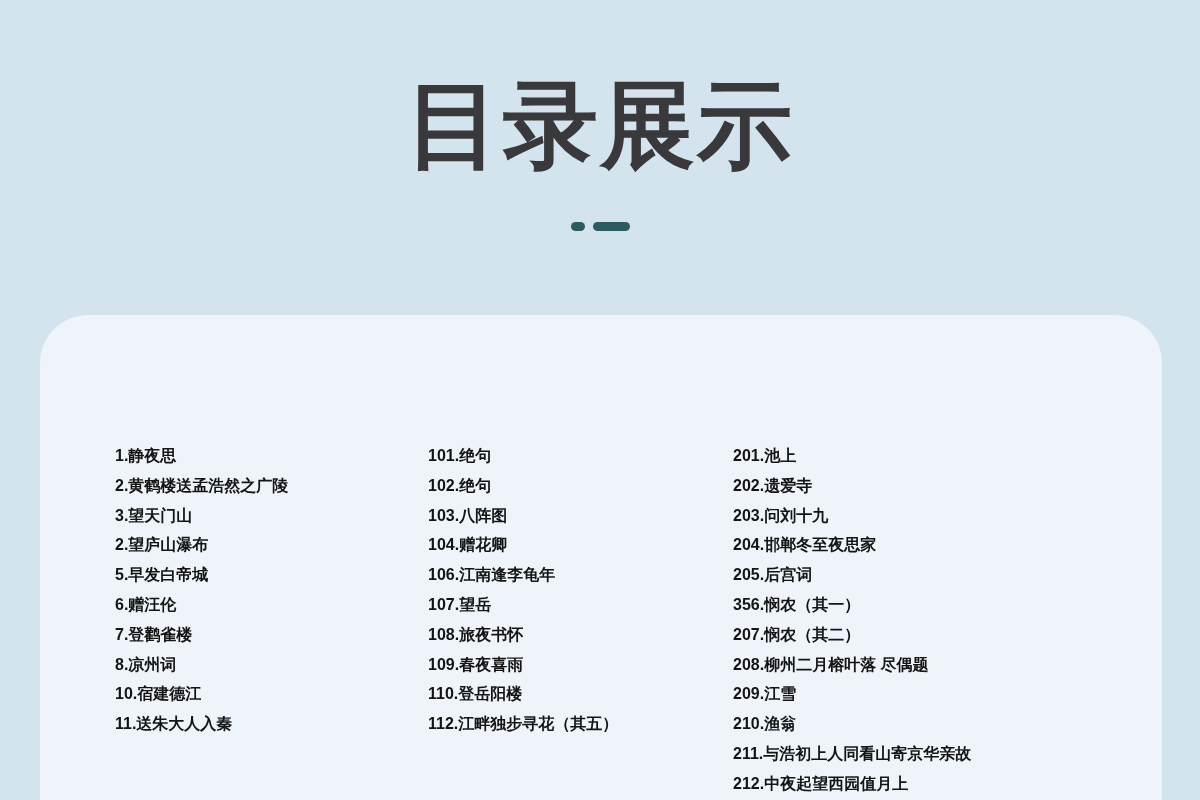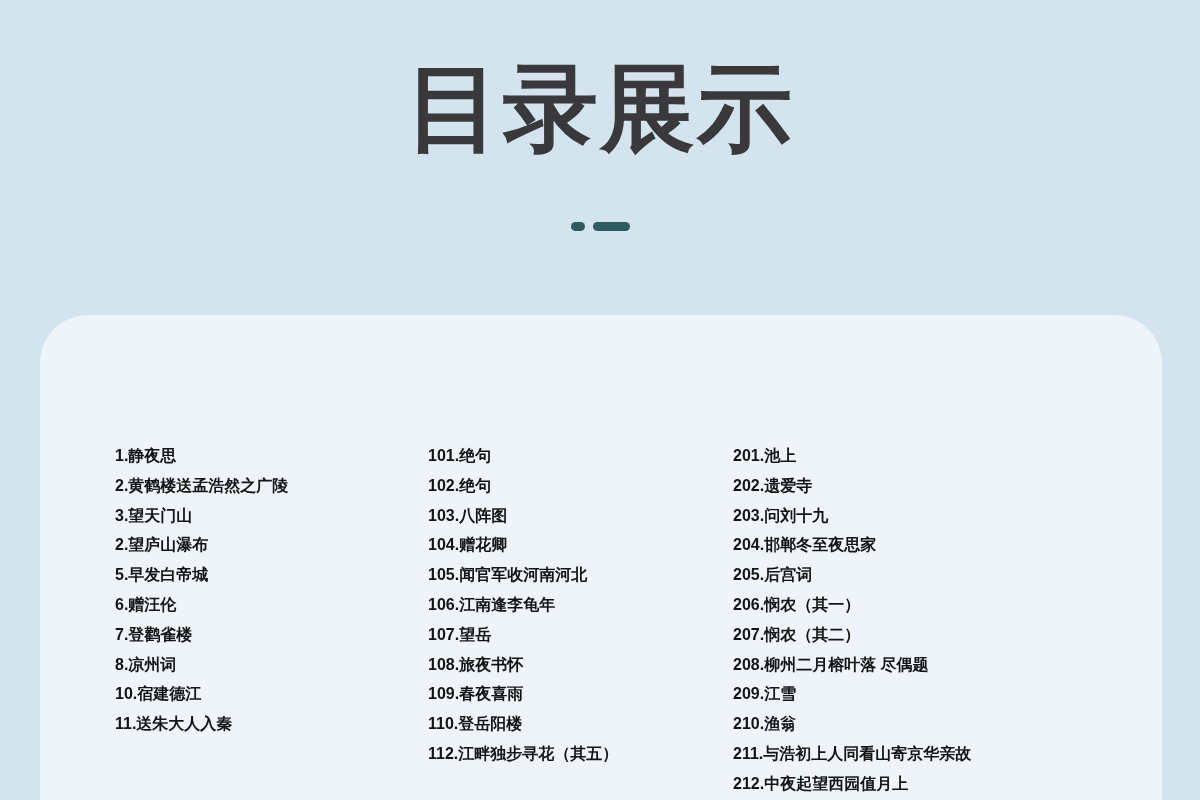--- a/index.html
+++ b/index.html
@@ -8,21 +8,21 @@
   }
   body {
     width: 1200px;
     height: 800px;
     overflow: hidden;
     background: #d3e4ef;
     font-family: "Liberation Sans", "DejaVu Sans", sans-serif;
     position: relative;
   }
   .page-title {
-    margin: 0;
+    margin: 17px;
     padding-top: 56px;
     text-align: center;
     font-size: 95px;
     line-height: 1.1;
     font-weight: 900;
     color: #39393b;
     letter-spacing: 2px;
   }
   .title-divider {
     position: absolute;
@@ -91,35 +91,34 @@
       <li class="toc-item">7.登鹳雀楼</li>
       <li class="toc-item">8.凉州词</li>
       <li class="toc-item">10.宿建德江</li>
       <li class="toc-item">11.送朱大人入秦</li>
     </ul>
   <ul class="toc-col toc-col-2">
       <li class="toc-item">101.绝句</li>
       <li class="toc-item">102.绝句</li>
       <li class="toc-item">103.八阵图</li>
       <li class="toc-item">104.赠花卿</li>
-      <li class="toc-item">105.闻官军收河南河北</li>
       <li class="toc-item">106.江南逢李龟年</li>
       <li class="toc-item">107.望岳</li>
       <li class="toc-item">108.旅夜书怀</li>
       <li class="toc-item">109.春夜喜雨</li>
       <li class="toc-item">110.登岳阳楼</li>
       <li class="toc-item">112.江畔独步寻花（其五）</li>
     </ul>
   <ul class="toc-col toc-col-3">
       <li class="toc-item">201.池上</li>
       <li class="toc-item">202.遗爱寺</li>
       <li class="toc-item">203.问刘十九</li>
       <li class="toc-item">204.邯郸冬至夜思家</li>
       <li class="toc-item">205.后宫词</li>
-      <li class="toc-item">206.悯农（其一）</li>
+      <li class="toc-item">356.悯农（其一）</li>
       <li class="toc-item">207.悯农（其二）</li>
       <li class="toc-item">208.柳州二月榕叶落 尽偶题</li>
       <li class="toc-item">209.江雪</li>
       <li class="toc-item">210.渔翁</li>
       <li class="toc-item">211.与浩初上人同看山寄京华亲故</li>
       <li class="toc-item">212.中夜起望西园值月上</li>
     </ul>
 </div>
 
 </body></html>

